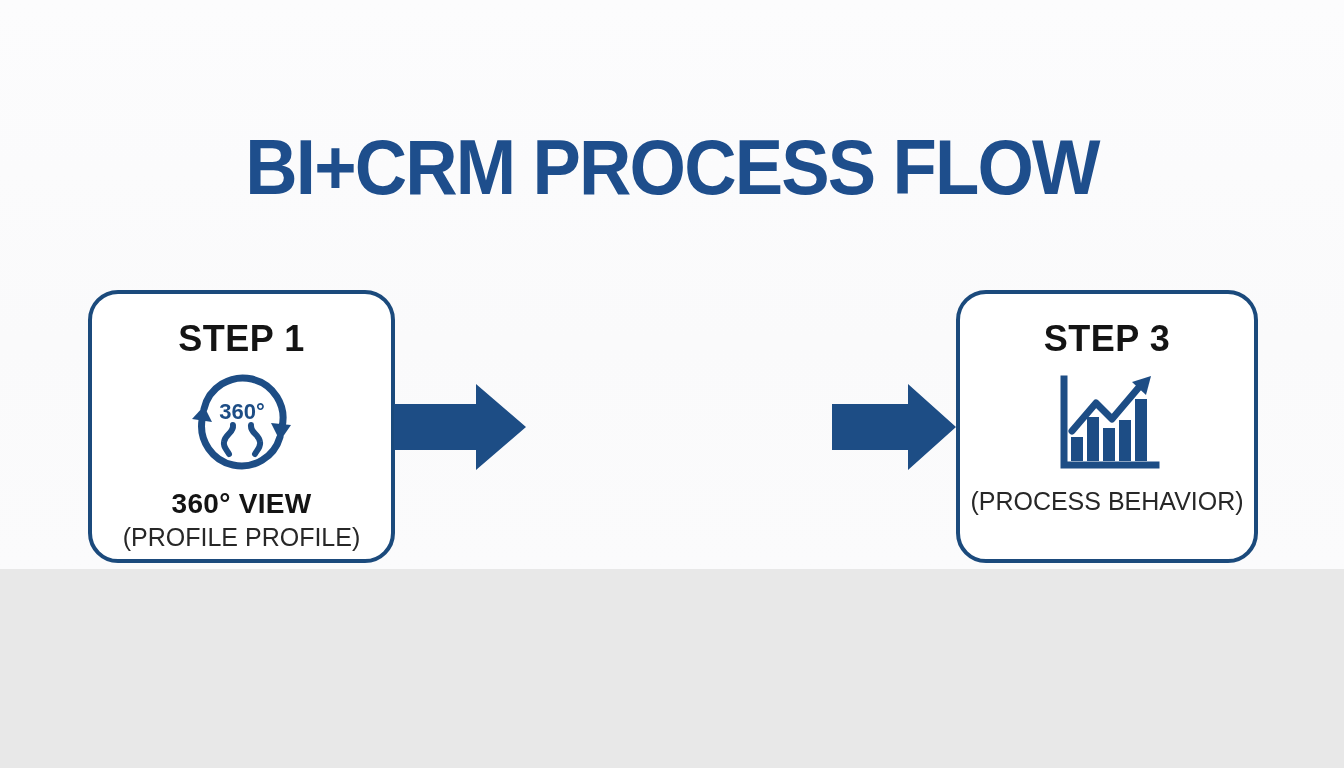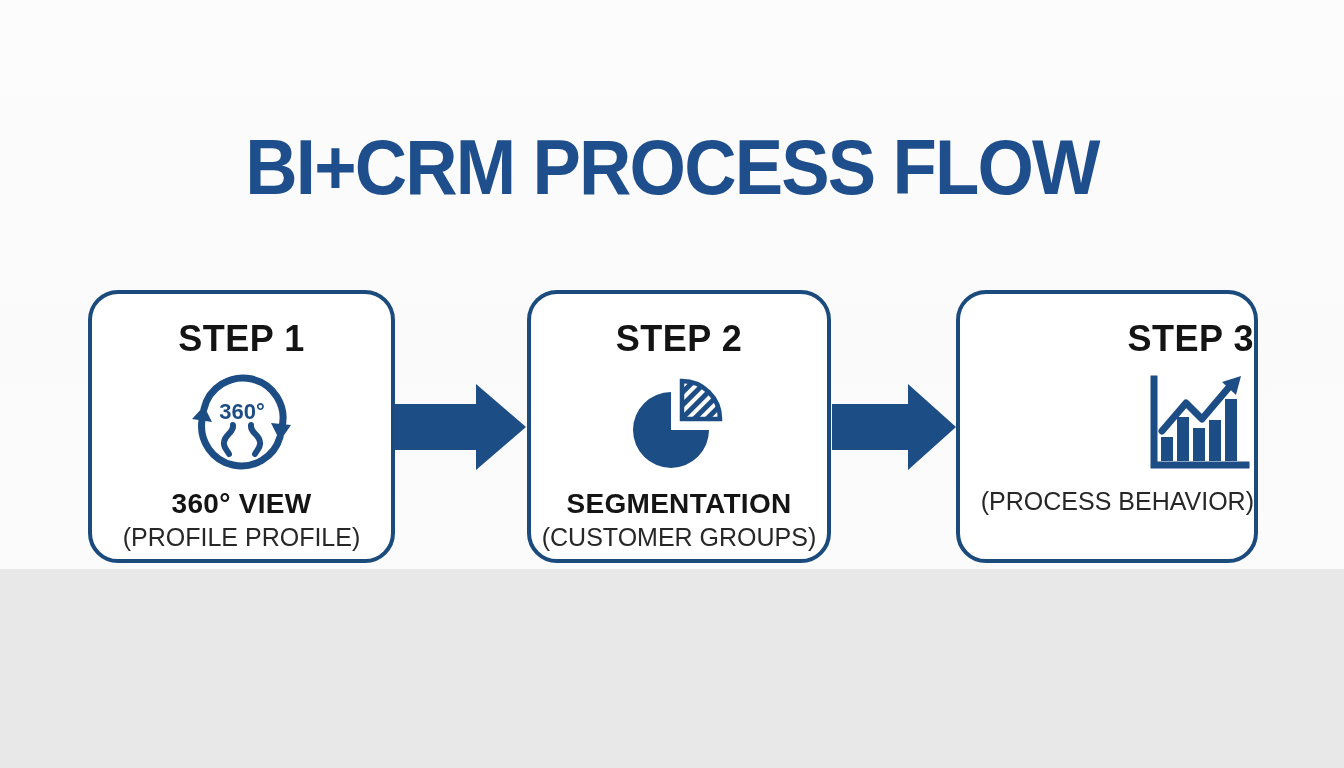--- a/index.html
+++ b/index.html
@@ -31,21 +31,21 @@
     box-sizing: border-box;
     background: #ffffff;
     border: 4px solid #1b4a7c;
     border-radius: 30px;
     display: flex;
     flex-direction: column;
     align-items: center;
   }
   .box-1 { left: 88px;  width: 307px; }
   .box-2 { left: 527px; width: 304px; }
-  .box-3 { left: 956px; width: 302px; align-items: flex-end; }
+  .box-3 { left: 956px; width: 302px; }
   .step-label {
     margin-top: 24px;
     font-size: 36px;
     font-weight: bold;
     color: #141414;
     letter-spacing: 0.5px;
   }
   .icon-wrap {
     height: 122px;
     display: flex;
@@ -100,37 +100,20 @@
     <div class="step-name">360° VIEW</div>
     <div class="step-sub">(PROFILE PROFILE)</div>
   </div>
 
   <div class="flow-arrow arrow-1">
     <svg width="132" height="86" viewBox="0 0 132 86" aria-hidden="true">
       <polygon points="0,20 82,20 82,0 132,43 82,86 82,66 0,66" fill="#1d4d85"></polygon>
     </svg>
   </div>
 
-  <div class="step-box box-2">
-    <div class="step-label">STEP 2</div>
-    <div class="icon-wrap">
-      <svg width="108" height="106" viewBox="0 0 108 106" aria-hidden="true">
-        <defs>
-          <pattern id="hatch" patternUnits="userSpaceOnUse" width="9" height="9" patternTransform="rotate(45)">
-            <rect width="9" height="9" fill="#ffffff"></rect>
-            <rect width="5" height="9" fill="#1d4d85"></rect>
-          </pattern>
-        </defs>
-        <path d="M46,60 L46,22 A38 38 0 1 0 84,60 Z" fill="#1d4d85"></path>
-        <path d="M57,49 L57,11 A38 38 0 0 1 95,49 Z" fill="url(#hatch)" stroke="#1d4d85" stroke-width="4.5" stroke-linejoin="miter"></path>
-      </svg>
-    </div>
-    <div class="step-name">SEGMENTATION</div>
-    <div class="step-sub">(CUSTOMER GROUPS)</div>
-  </div>
 
   <div class="flow-arrow arrow-2">
     <svg width="124" height="86" viewBox="0 0 124 86" aria-hidden="true">
       <polygon points="0,20 76,20 76,0 124,43 76,86 76,66 0,66" fill="#1d4d85"></polygon>
     </svg>
   </div>
 
   <div class="step-box box-3">
     <div class="step-label">STEP 3</div>
     <div class="icon-wrap">

